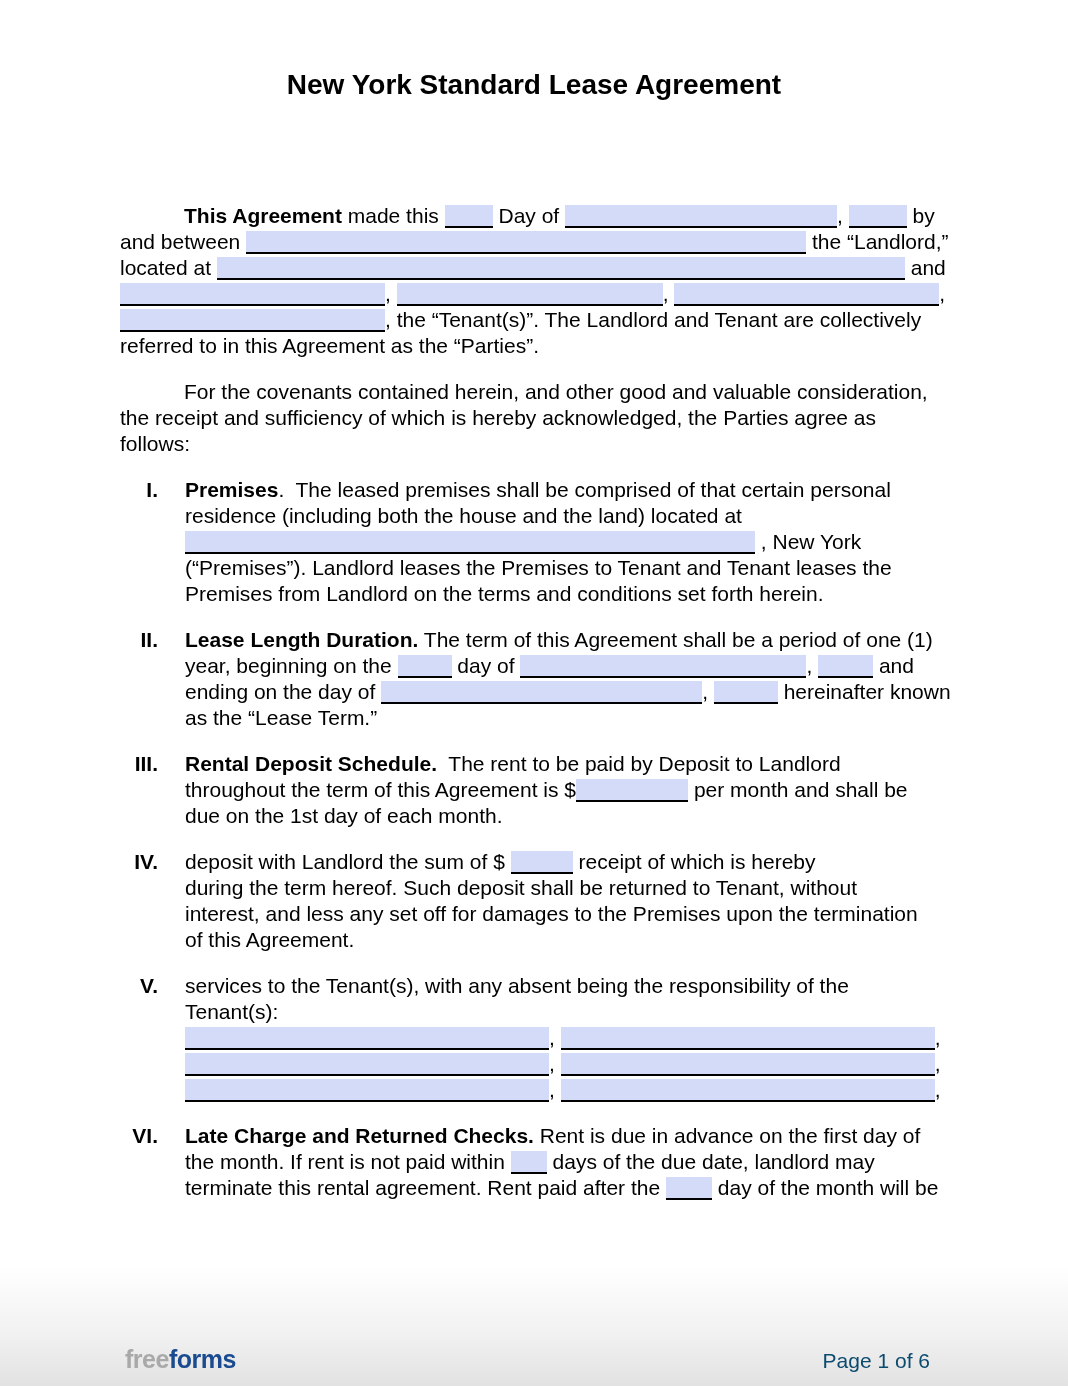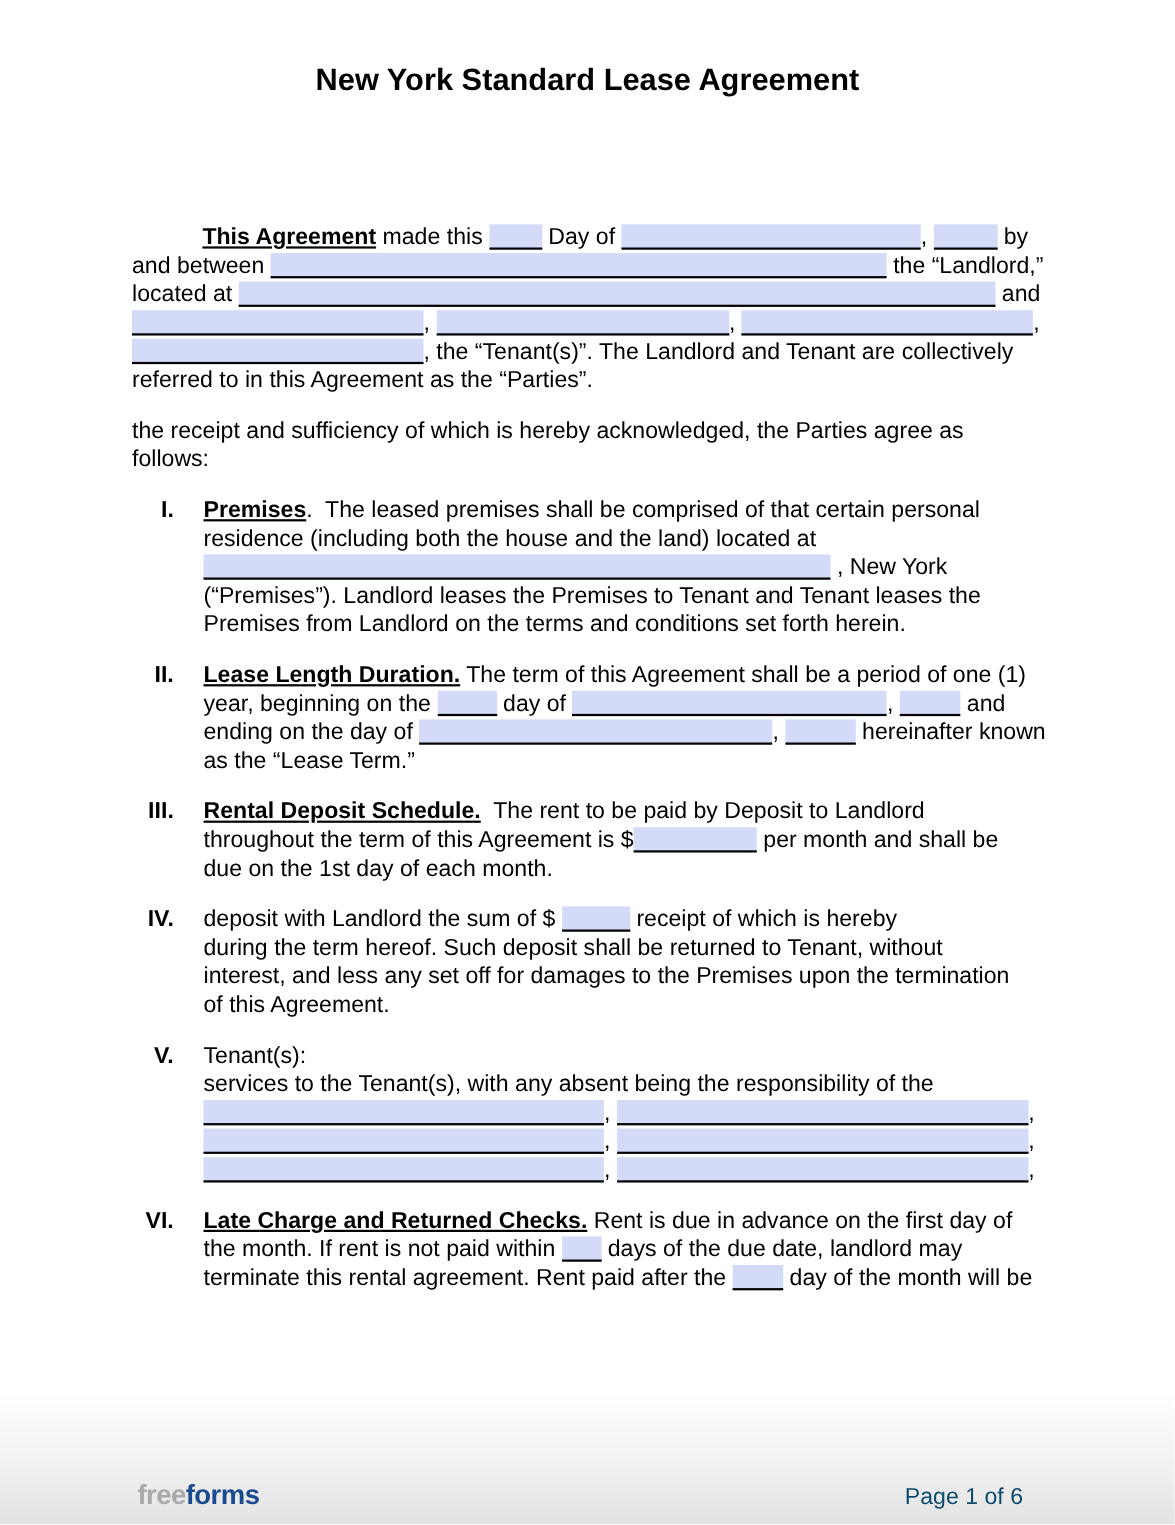--- a/index.html
+++ b/index.html
@@ -8,21 +8,21 @@
     width: 1068px;
     height: 1386px;
     background: #ffffff;
     font-family: "Liberation Sans", sans-serif;
     font-size: 21px;
     line-height: 26px;
     color: #000000;
     overflow: hidden;
   }
   .title {
-    margin: 0;
+    margin: 12px;
     padding-top: 57px;
     text-align: center;
     font-size: 28px;
     line-height: 32px;
     font-weight: bold;
   }
   .content {
     position: absolute;
     top: 203px;
     left: 120px;
@@ -34,21 +34,21 @@
   .numeral {
     flex: none;
     width: 65px;
     padding-right: 27px;
     box-sizing: border-box;
     text-align: right;
     font-weight: bold;
   }
   .sec-body { flex: 1; min-width: 0; }
   .line { white-space: pre; height: 26px; }
-  .b { font-weight: bold; text-decoration: underline; }
+  .b { font-weight: bold; }
   .blank {
     display: inline-block;
     height: 21px;
     vertical-align: -5px;
     background: var(--blank-fill, #d4dbf8);
     border-bottom: 2px solid var(--blank-line, #000000);
   }
   .footer-band {
     position: absolute;
     left: 0; bottom: 0;
@@ -79,20 +79,21 @@
   <div class="content">
       <div class="block paragraph">
         <div class="line indent"><span class="b">This Agreement</span><span class="t"> made this </span><span class="blank" style="width: 48px;"></span><span class="t"> Day of </span><span class="blank" style="width: 272px;"></span><span class="t">, </span><span class="blank" style="width: 58px;"></span><span class="t"> by</span></div>
         <div class="line"><span class="t">and between </span><span class="blank" style="width: 560px;"></span><span class="t"> the “Landlord,”</span></div>
         <div class="line"><span class="t">located at </span><span class="blank" style="width: 688px;"></span><span class="t"> and</span></div>
         <div class="line"><span class="blank" style="width: 265px;"></span><span class="t">, </span><span class="blank" style="width: 266px;"></span><span class="t">, </span><span class="blank" style="width: 265px;"></span><span class="t">,</span></div>
         <div class="line"><span class="blank" style="width: 265px;"></span><span class="t">, the “Tenant(s)”. The Landlord and Tenant are collectively</span></div>
         <div class="line"><span class="t">referred to in this Agreement as the “Parties”.</span></div>
       </div>
       <div class="block paragraph">
+        <div class="line indent"><span class="t">For the covenants contained herein, and other good and valuable consideration,</span></div>
         <div class="line"><span class="t">the receipt and sufficiency of which is hereby acknowledged, the Parties agree as</span></div>
         <div class="line"><span class="t">follows:</span></div>
       </div>
       <div class="block section">
         <div class="numeral">I.</div>
         <div class="sec-body">
           <div class="line"><span class="b">Premises</span><span class="t">.  The leased premises shall be comprised of that certain personal</span></div>
           <div class="line"><span class="t">residence (including both the house and the land) located at</span></div>
           <div class="line"><span class="blank" style="width: 570px;"></span><span class="t"> , New York</span></div>
           <div class="line"><span class="t">(“Premises”). Landlord leases the Premises to Tenant and Tenant leases the</span></div>
@@ -121,22 +122,22 @@
         <div class="sec-body">
           <div class="line"><span class="t">deposit with Landlord the sum of $ </span><span class="blank" style="width: 62px;"></span><span class="t"> receipt of which is hereby</span></div>
           <div class="line"><span class="t">during the term hereof. Such deposit shall be returned to Tenant, without</span></div>
           <div class="line"><span class="t">interest, and less any set off for damages to the Premises upon the termination</span></div>
           <div class="line"><span class="t">of this Agreement.</span></div>
         </div>
       </div>
       <div class="block section">
         <div class="numeral">V.</div>
         <div class="sec-body">
+          <div class="line"><span class="t">services to the Tenant(s), with any absent being the responsibility of the</span></div>
           <div class="line"><span class="t">Tenant(s):</span></div>
-          <div class="line"><span class="t">services to the Tenant(s), with any absent being the responsibility of the</span></div>
           <div class="line"><span class="blank" style="width: 364px;"></span><span class="t">, </span><span class="blank" style="width: 374px;"></span><span class="t">,</span></div>
           <div class="line"><span class="blank" style="width: 364px;"></span><span class="t">, </span><span class="blank" style="width: 374px;"></span><span class="t">,</span></div>
           <div class="line"><span class="blank" style="width: 364px;"></span><span class="t">, </span><span class="blank" style="width: 374px;"></span><span class="t">,</span></div>
         </div>
       </div>
       <div class="block section">
         <div class="numeral">VI.</div>
         <div class="sec-body">
           <div class="line"><span class="b">Late Charge and Returned Checks.</span><span class="t"> Rent is due in advance on the first day of</span></div>
           <div class="line"><span class="t">the month. If rent is not paid within </span><span class="blank" style="width: 36px;"></span><span class="t"> days of the due date, landlord may</span></div>

